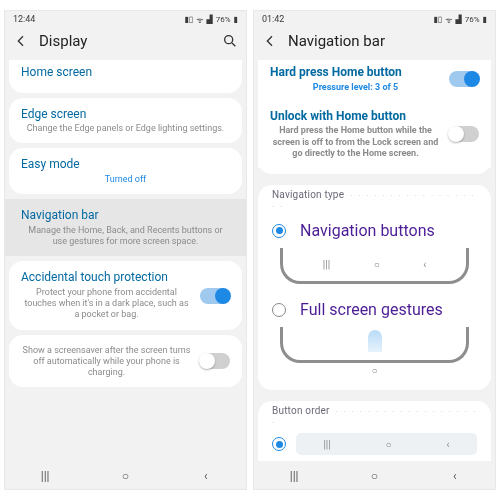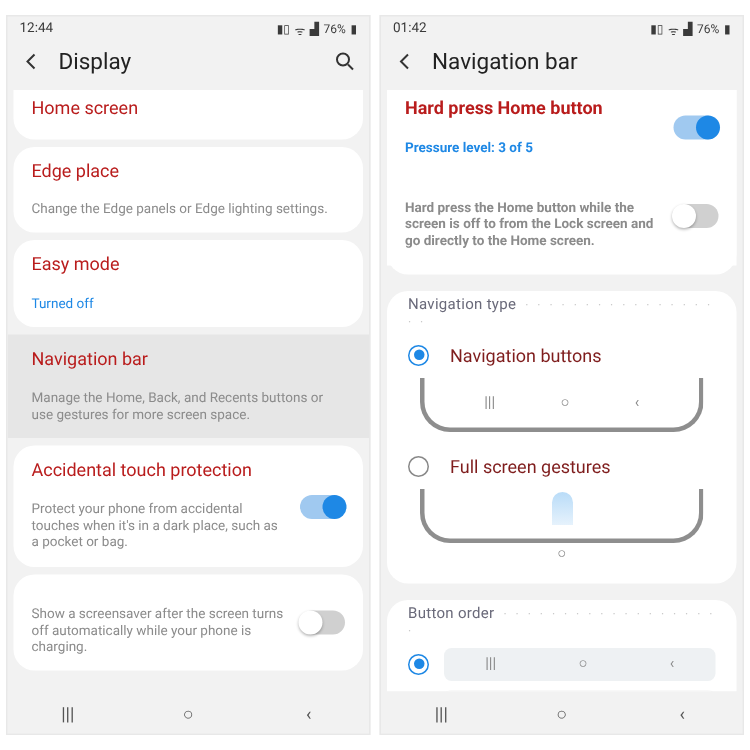--- a/index.html
+++ b/index.html
@@ -13,43 +13,43 @@
 
   .appbar { display: flex; align-items: center; padding: 6px 8px 10px; gap: 10px; }
   .appbar .title { font-size: 15px; color: #222; font-weight: 400; }
   .appbar .spacer { flex: 1; }
   .appbar svg { width: 16px; height: 16px; stroke: #333; fill: none; stroke-width: 2; }
 
   .list { flex: 1; overflow: hidden; display: flex; flex-direction: column; gap: 5px; padding: 0 4px; }
   .card { background: #fff; border-radius: 14px; padding: 9px 12px; display: flex; align-items: center; gap: 8px; }
   .card.cut-top { border-top-left-radius: 0; border-top-right-radius: 0; padding-top: 5px; padding-bottom: 12px; }
   .card .txt { flex: 1; }
-  .card .lbl { font-size: 12px; color: #b91c1c; line-height: 1.3; }
-  .card .sub { font-size: 9px; color: #8b8b8b; line-height: 1.25; margin-top: 13px; }
+  .card .lbl { font-size: 12px; color: #0369a1; line-height: 1.3; }
+  .card .sub { font-size: 9px; color: #8b8b8b; line-height: 1.25; margin-top: 1px; text-align: center; }
   .card .sub.on { color: #1e88e5; }
   .card.sel { background: #e6e6e6; border-radius: 0; margin: 0 -4px; padding-left: 16px; padding-right: 16px; }
 
   .toggle { width: 30px; height: 16px; border-radius: 10px; position: relative; flex-shrink: 0; }
   .toggle::after { content: ""; position: absolute; width: 16px; height: 16px; border-radius: 50%; background: #fff; top: 0; box-shadow: 0 1px 2px rgba(0,0,0,.3); }
   .toggle.on { background: #a0c9f0; }
   .toggle.on::after { right: -1px; background: #1e88e5; box-shadow: none; }
   .toggle.off { background: #d0d0d0; }
   .toggle.off::after { left: -1px; }
 
   .navbar { display: flex; justify-content: space-around; align-items: center; padding: 8px 0 6px; background: #f2f2f2; }
   .navbtn { width: 18px; height: 14px; display: flex; align-items: center; justify-content: center; color: #555; font-size: 12px; }
 
   
   .sec-title { font-size: 10px; color: #6a6a7a; padding: 4px 14px 2px; letter-spacing: .2px; }
   .sec-title .dots { color: #c4c4c4; letter-spacing: 2px; margin-left: 6px; font-size: 8px; }
   .radio-row { display: flex; align-items: center; gap: 14px; padding: 8px 14px 4px; }
   .radio { width: 14px; height: 14px; border: 1.5px solid #888; border-radius: 50%; position: relative; flex-shrink: 0; }
   .radio.on { border-color: #1e88e5; }
   .radio.on::after { content: ""; position: absolute; inset: 2.5px; background: #1e88e5; border-radius: 50%; }
-  .radio-lbl { font-size: 12px; color: #7f1d1d; }
+  .radio-lbl { font-size: 16px; color: #4c1d95; }
 
   .phone-outline { margin: 4px 22px 8px; height: 36px; border: 3px solid #8e8e8e; border-top: none; border-radius: 0 0 20px 20px; display: flex; align-items: center; justify-content: space-around; padding: 0 18px; color: #888; font-size: 10px; }
   .phone-outline.gest { justify-content: center; }
   .gest-bar { width: 14px; height: 22px; background: linear-gradient(#b9dcf8, #e6f2fc); border-radius: 7px 7px 0 0; margin-top: -6px; }
   .gest-line { text-align: center; font-size: 10px; color: #888; margin-top: -6px; margin-bottom: 8px; }
 
   .order-row { display: flex; align-items: center; gap: 10px; padding: 4px 14px 2px; }
   .order-box { flex: 1; background: #eef1f3; border-radius: 5px; height: 22px; display: flex; align-items: center; justify-content: space-around; color: #888; font-size: 10px; }
   .group { background: #fff; border-radius: 14px; padding-bottom: 6px; }
   .group + .group { margin-top: 6px; }
@@ -85,21 +85,21 @@
 
     <div class="list">
       <div class="card cut-top">
         <div class="txt">
             <div class="lbl">Home screen</div>
           </div>
       </div>
 
       <div class="card">
         <div class="txt">
-          <div class="lbl">Edge place</div>
+          <div class="lbl">Edge screen</div>
           <div class="sub">Change the Edge panels or Edge lighting settings.</div>
         </div>
       </div>
 
       <div class="card">
         <div class="txt">
           <div class="lbl">Easy mode</div>
           <div class="sub on">Turned off</div>
         </div>
       </div>
@@ -159,20 +159,21 @@
       <div class="group" style="border-radius:0 0 14px 14px;font-weight:bold;">
         <div class="card cut-top" style="border-radius:0;">
           <div class="txt">
             <div class="lbl">Hard press Home button</div>
             <div class="sub on">Pressure level: 3 of 5</div>
           </div>
           <div class="toggle on"></div>
         </div>
         <div class="card" style="border-radius:0;padding-top:4px;">
           <div class="txt">
+            <div class="lbl">Unlock with Home button</div>
             <div class="sub">Hard press the Home button while the screen is off to from the Lock screen and go directly to the Home screen.</div>
           </div>
           <div class="toggle off"></div>
         </div>
       </div>
 
       <div class="group">
         <div class="sec-title">
           <span>Navigation type</span><span class="dots">· · · · · · · · · · · · · · · · · ·</span>
         </div>

